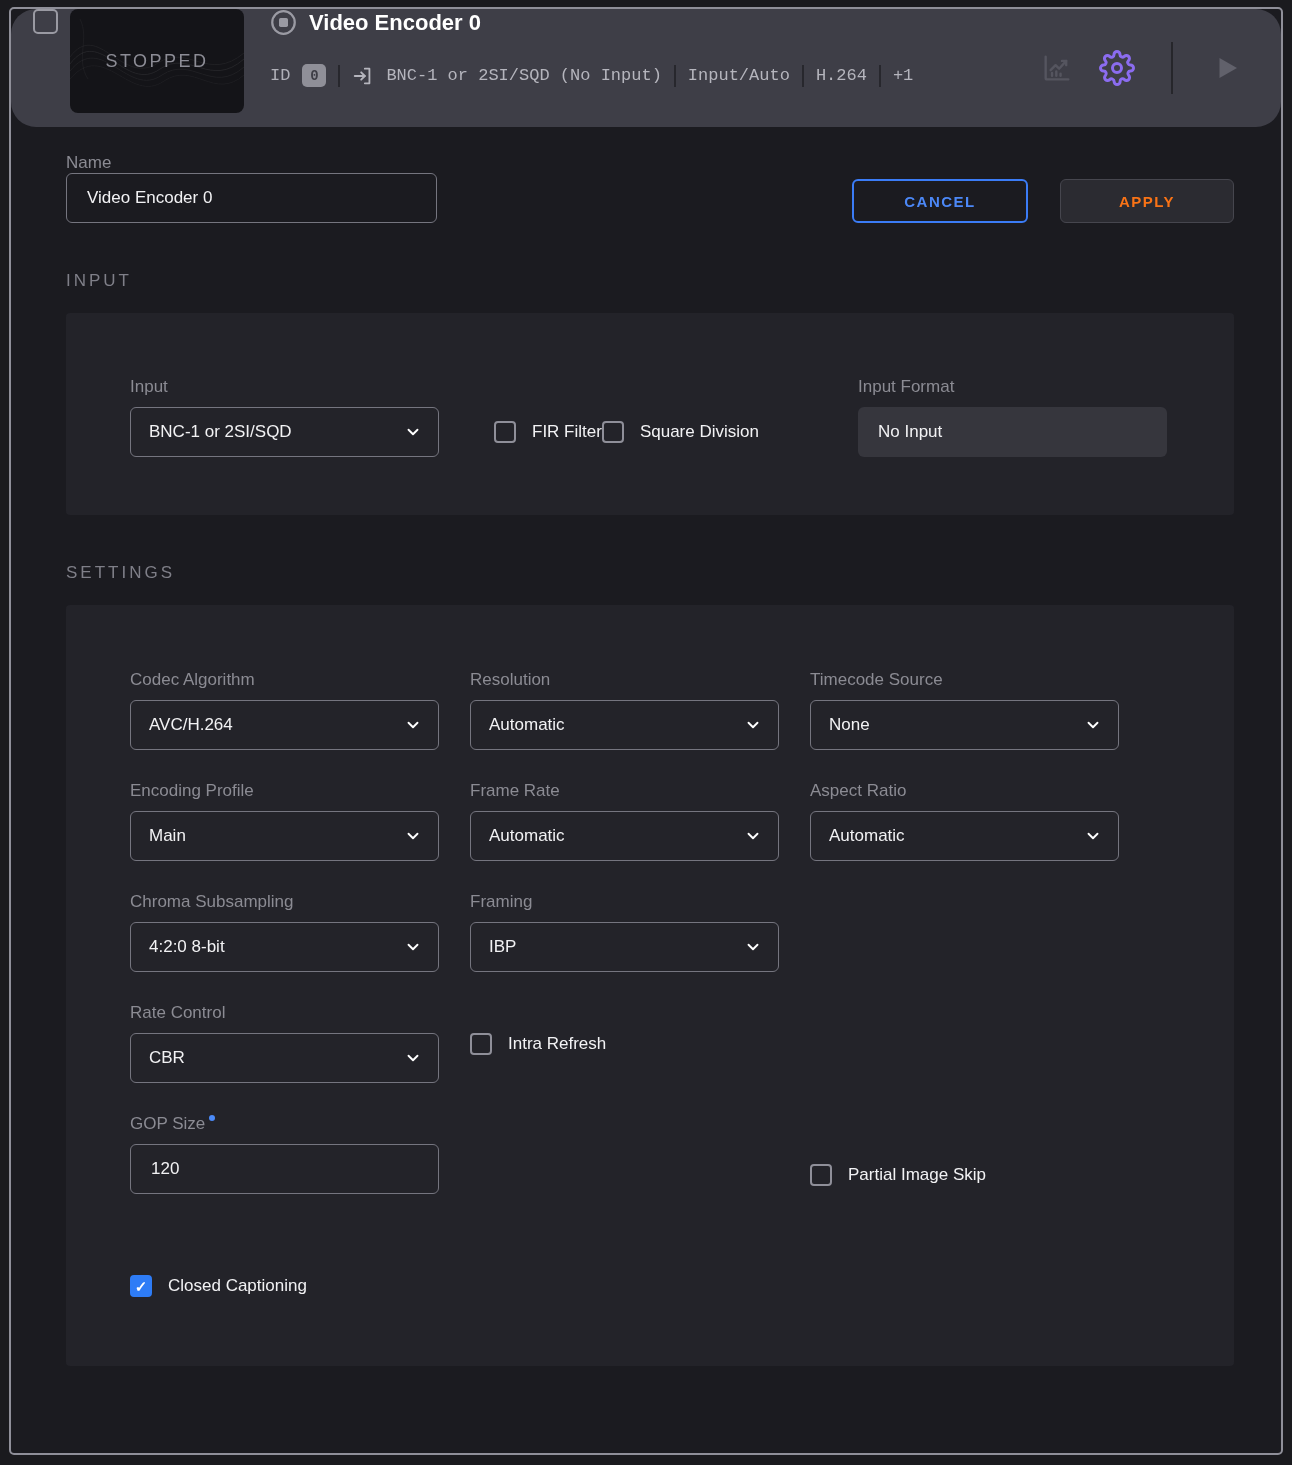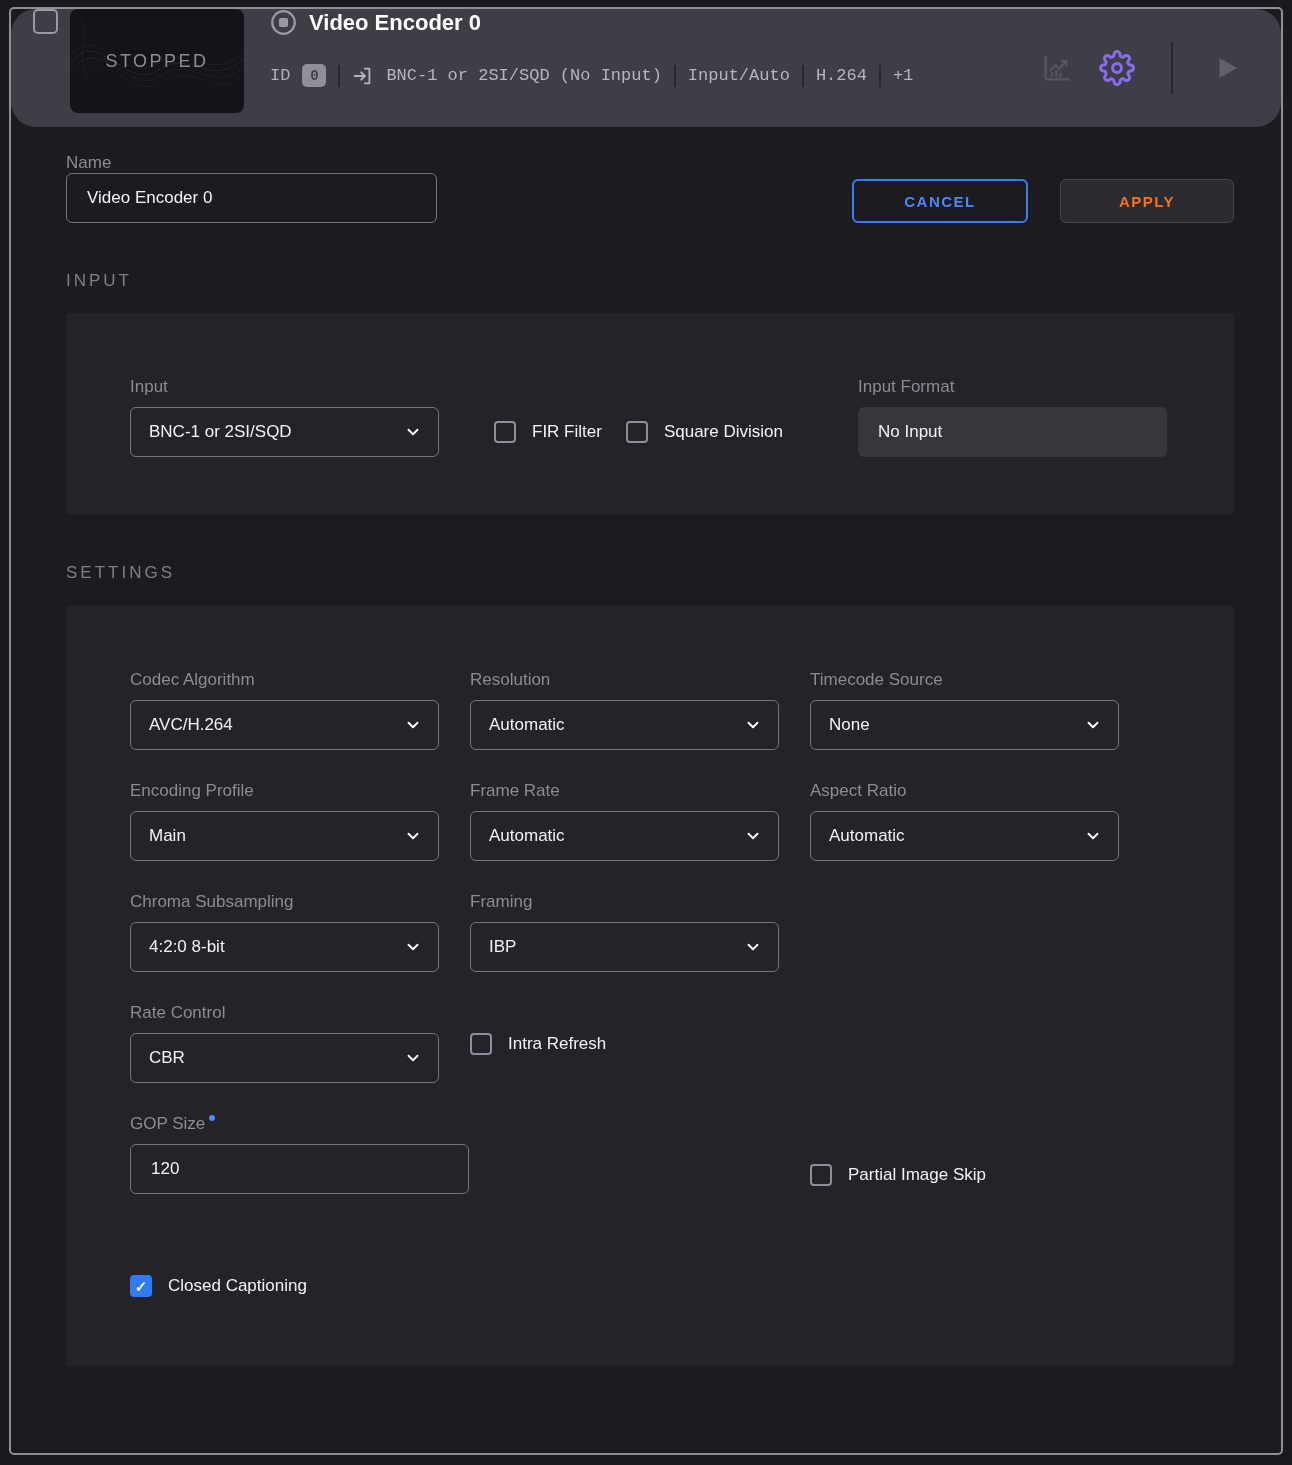--- a/index.html
+++ b/index.html
@@ -168,21 +168,21 @@
       <div class="panel-inner grid3" style="align-items:end;">
         <div class="cell">
           <span class="lbl">Input</span>
           <div class="field">
             <span>BNC-1 or 2SI/SQD</span>
             <svg class="chev" viewBox="0 0 24 24" fill="none" stroke="#ffffff" stroke-width="2.5" stroke-linecap="round" stroke-linejoin="round">
                 <polyline points="6 9 12 15 18 9"></polyline>
               </svg>
           </div>
         </div>
-        <div style="height:50px; display:flex; align-items:center; gap:24px; white-space:nowrap;">
+        <div style="height:50px; display:flex; align-items:center; white-space:nowrap;">
           <div class="cb-row">
             <span class="cb"></span>
             <span class="cb-lbl">FIR Filter</span>
           </div>
           <div class="cb-row">
             <span class="cb"></span>
             <span class="cb-lbl">Square Division</span>
           </div>
         </div>
         <div class="cell">
@@ -287,21 +287,21 @@
           <div class="cb-mid">
             <div class="cb-row">
               <span class="cb"></span>
               <span class="cb-lbl">Intra Refresh</span>
             </div>
           </div>
           <div></div>
 
           <div class="cell">
             <span class="lbl"><span>GOP Size</span><span class="req-dot"></span></span>
-            <input class="tinput" style="width: 339px;" value="120">
+            <input class="tinput" style="width: 309px;" value="120">
           </div>
           <div></div>
 
           <div class="cb-bottom-row">
             <div class="cb-row">
               <span class="cb"></span>
               <span class="cb-lbl">Partial Image Skip</span>
             </div>
           </div>
           <div class="cb-bottom-row">

